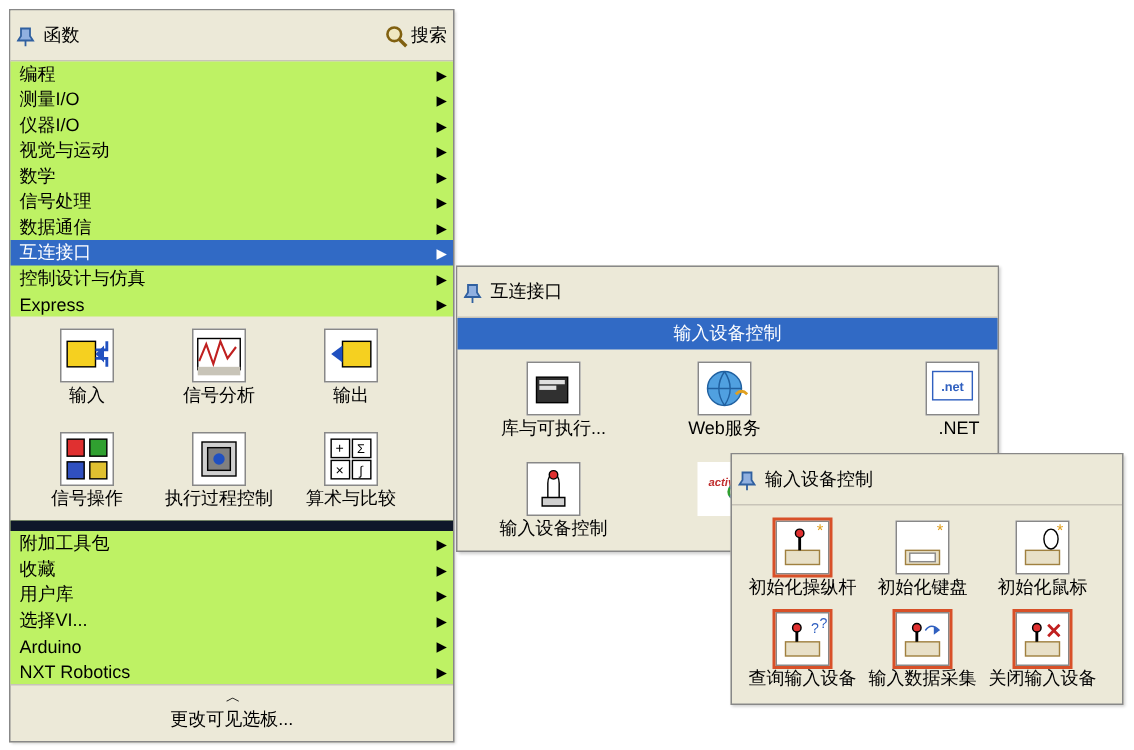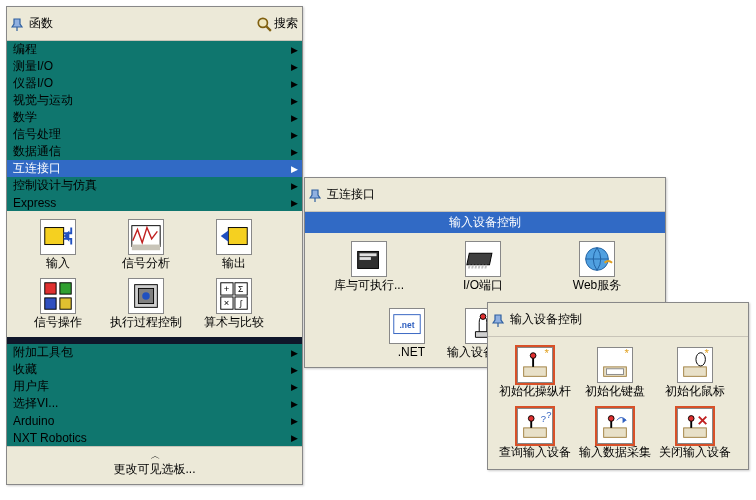--- a/index.html
+++ b/index.html
@@ -40,21 +40,21 @@
     align-items: center;
     height: 18px;
   }
   .search-icon {
     width: 16px; height: 16px;
     flex-shrink: 0;
   }
   .search-label {
     margin-left: 2px;
   }
-  .menu-list { background: #0f766e; }
+  .menu-list { background: #bef264; }
   .menu-item {
     display: flex;
     align-items: center;
     padding: 1px 14px 1px 6px;
     height: 17px;
     position: relative;
     cursor: default;
   }
   .menu-item.sel {
     background: #316ac5;
@@ -65,21 +65,21 @@
     right: 4px;
     font-size: 9px;
   }
   .sub-divider {
     border-top: 7px solid #0f172a;
   }
   .icon-grid {
     display: flex;
     flex-wrap: wrap;
     padding: 6px 8px;
-    gap: 4px 2px;
+    gap: 14px 2px;
   }
   .grid-cell {
     width: 86px;
     display: flex;
     flex-direction: column;
     align-items: center;
     gap: 2px;
     padding: 2px 0 2px 0;
   }
   .grid-cell.wide { width: 90px; }
@@ -308,34 +308,20 @@
             <rect x="6" y="10" width="22" height="18" fill="#303030" stroke="#000"></rect>
             <rect x="8" y="12" width="18" height="3" fill="#e0e0e0"></rect>
             <rect x="8" y="16" width="12" height="3" fill="#e0e0e0"></rect>
           </svg>
         </div>
         <div class="grid-label">库与可执行...</div>
       </div>
       <div class="grid-cell wide" style="width: 112px;">
         <div class="grid-icon">
           <svg viewBox="0 0 36 36" width="34" height="34" class="svg-ico">
-            <rect x="6" y="12" width="24" height="12" fill="#404040" stroke="#000" transform="skewX(-12)"></rect>
-            <rect x="8" y="24" width="2" height="4" fill="#c0c0c0" transform="skewX(-12)"></rect>
-            <rect x="11.5" y="24" width="2" height="4" fill="#c0c0c0" transform="skewX(-12)"></rect>
-            <rect x="15" y="24" width="2" height="4" fill="#c0c0c0" transform="skewX(-12)"></rect>
-            <rect x="18.5" y="24" width="2" height="4" fill="#c0c0c0" transform="skewX(-12)"></rect>
-            <rect x="22" y="24" width="2" height="4" fill="#c0c0c0" transform="skewX(-12)"></rect>
-            <rect x="25.5" y="24" width="2" height="4" fill="#c0c0c0" transform="skewX(-12)"></rect>
-          </svg>
-        </div>
-        <div class="grid-label">I/O端口</div>
-      </div>
-      <div class="grid-cell wide" style="width: 112px;">
-        <div class="grid-icon">
-          <svg viewBox="0 0 36 36" width="34" height="34" class="svg-ico">
             <circle cx="18" cy="18" r="12" fill="#50a0e0" stroke="#2060a0"></circle>
             <path d="M6 18 L30 18 M18 6 Q26 18 18 30 M18 6 Q10 18 18 30" stroke="#2060a0" fill="none"></path>
             <path d="M26 22 Q30 18 34 22" stroke="#e0a020" stroke-width="2" fill="none"></path>
           </svg>
         </div>
         <div class="grid-label">Web服务</div>
       </div>
       <div class="grid-cell wide" style="width: 112px; align-items: flex-end;">
         <div class="grid-icon">
           <svg viewBox="0 0 36 36" width="34" height="34" class="svg-ico">

